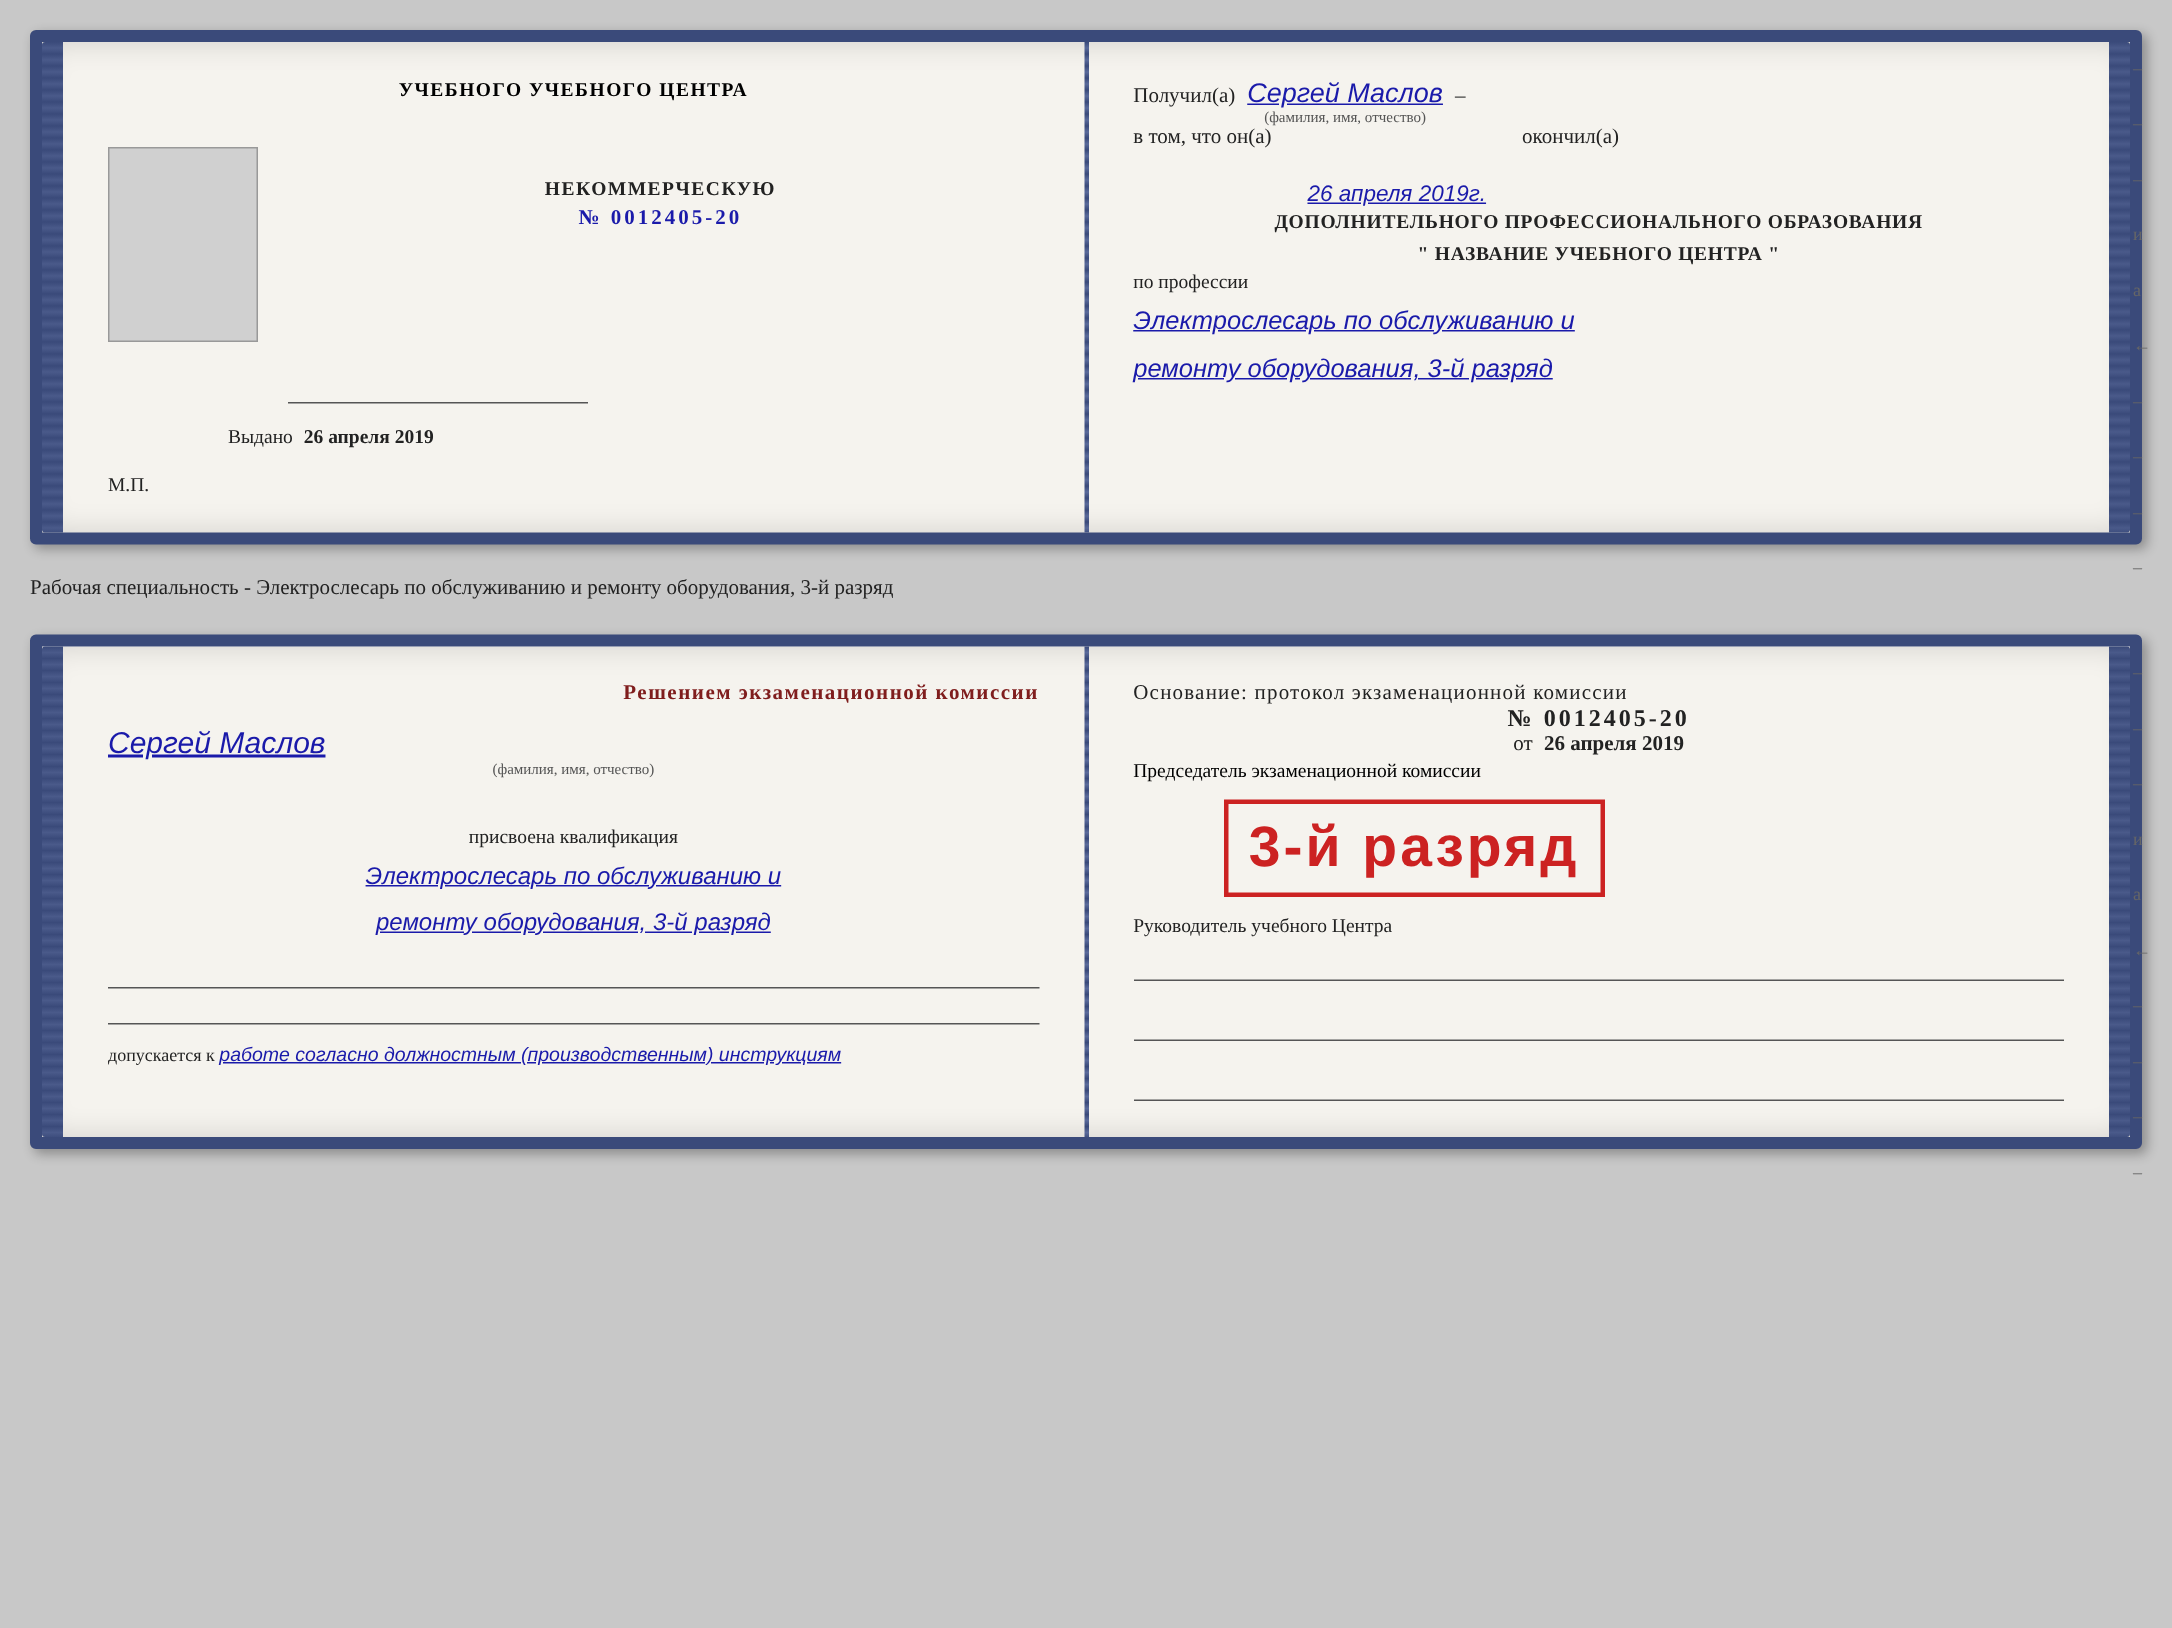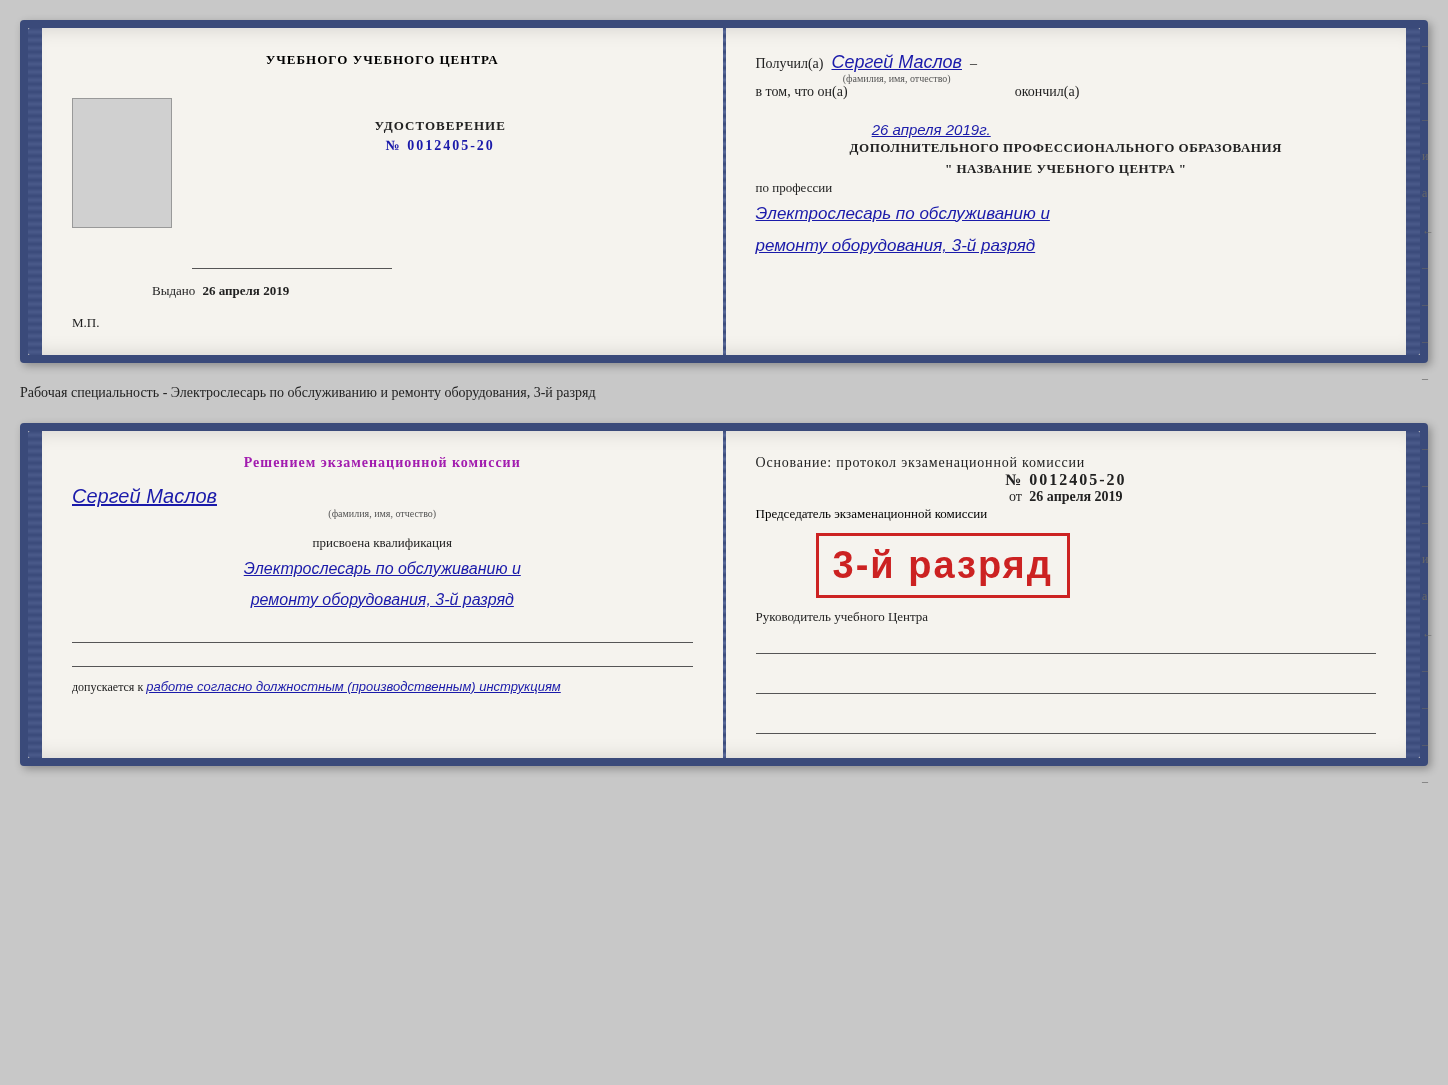--- a/index.html
+++ b/index.html
@@ -159,24 +159,24 @@
     
     .between-label {
       font-size: 14px;
       color: #222;
       padding: 2px 0;
       line-height: 1.4;
     }
 
     .commission-title {
       font-size: 14px;
-      color: #a21caf;
+      color: #7f1d1d;
       letter-spacing: 1px;
       font-weight: bold;
-      text-align: center;
+      text-align: right;
     }
 
     .lower-name-hw {
       font-family: 'Comic Sans MS', cursive, sans-serif;
       color: #1a1aaa;
       font-size: 20px;
       font-style: italic;
       text-decoration: underline;
       text-decoration-color: #1a1aaa;
       display: block;
@@ -329,21 +329,21 @@
 
     <div class="doc-left">
       <div style="text-align:center; font-weight:bold; font-size:13px; letter-spacing:1px; margin-bottom:30px;">
         <span>УЧЕБНОГО УЧЕБНОГО ЦЕНТРА</span>
       </div>
 
       <div style="display:flex; gap:16px; align-items:flex-start;">
         <div class="photo-placeholder"></div>
         <div style="flex:1; text-align:center;">
           <div class="cert-number-section">
-            <div class="cert-label">УДОСТОВЕРЕНИЕ</div>
+            <div class="cert-label">НЕКОММЕРЧЕСКУЮ</div>
             <div style="font-size:14px; color:#1a1aaa; font-weight:bold; letter-spacing:2px; margin-top:4px;">
               <span>№</span>
               <span>0012405-20</span>
             </div>
           </div>
         </div>
       </div>
 
       <div style="margin-top:30px; border-bottom:1px solid #555; width:200px; margin-left:120px;"></div>
 
@@ -410,21 +410,21 @@
     <div class="doc-spine"></div>
 
     <div class="doc-left">
       <div class="commission-title">Решением  экзаменационной  комиссии</div>
 
       <div style="margin-top:14px;">
         <span class="lower-name-hw">Сергей Маслов</span>
         <span class="fio-label">(фамилия, имя, отчество)</span>
       </div>
 
-      <div style="margin-top:14px; text-align:center;">
+      <div style="margin-top:30px; text-align:center;">
         <span class="qualification-label">присвоена квалификация</span>
         <span class="qual-handwritten">Электрослесарь по обслуживанию и</span>
         <span class="qual-handwritten">ремонту оборудования, 3-й разряд</span>
       </div>
 
       <div class="sig-lines">
         <div class="sig-line"></div>
         <div class="sig-line"></div>
       </div>
 

